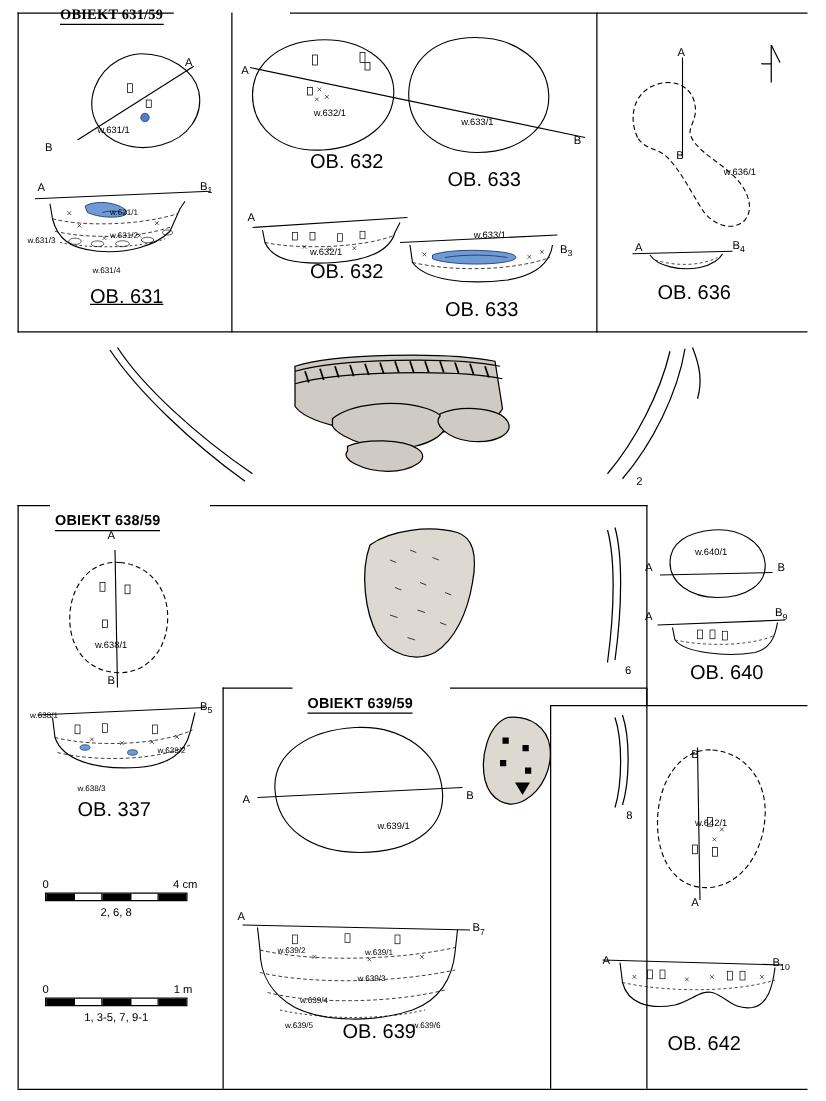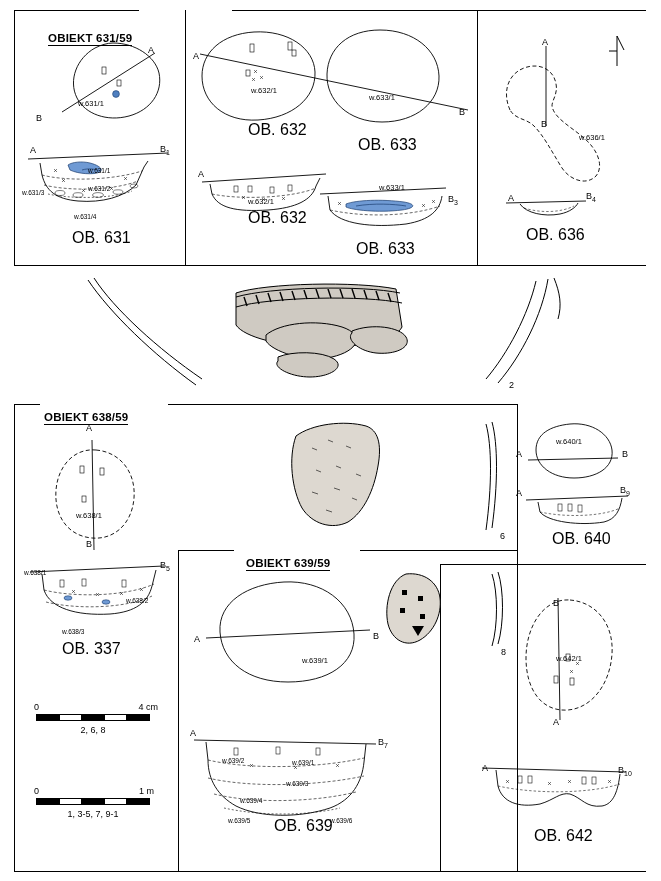--- a/index.html
+++ b/index.html
@@ -77,21 +77,21 @@
 <body>
 
 <div id="page">
 
   <div class="frame" style="left:14px; top:10px; width:632px; height:256px; border-top:none; border-right:none;"></div>
   <div class="hline" style="left:14px; top:10px; width:125px;"></div>
   <div class="hline" style="left:232px; top:10px; width:414px;"></div>
   <div class="vline" style="left:185px; top:10px; height:256px;"></div>
   <div class="vline" style="left:477px; top:10px; height:256px;"></div>
 
-  <div class="title" style="left:48px; top:32px;">
+  <div class="title" style="left:48px; top:6px;font-family:Liberation Serif, serif;">
     <span class="und">OBIEKT 631/59</span>
   </div>
 
   <svg style="left:55px; top:40px;" width="115" height="85" viewBox="0 0 115 85">
     <path d="M58,3 C80,3 100,16 104,33 C108,52 96,70 74,76 C52,82 30,74 22,58 C13,40 22,18 40,8 C46,5 52,3 58,3 Z" fill="none" stroke="#000" stroke-width="0.9"></path>
     <line x1="7" y1="72" x2="100" y2="13" stroke="#000" stroke-width="0.9"></line>
   </svg>
   <div class="lbl" style="left:148px; top:46px;">A</div>
   <div class="lbl" style="left:36px; top:114px;">B</div>
   <div class="lbl sm" style="left:78px; top:100px;">w.631/1</div>
@@ -125,21 +125,21 @@
     </g>
   </svg>
   <div class="lbl" style="left:30px; top:146px;">A</div>
   <div class="lbl" style="left:160px; top:145px;">
     <span>B</span><span class="sub">1</span>
   </div>
   <div class="lbl xs" style="left:88px; top:168px;">w.631/1</div>
   <div class="lbl xs" style="left:88px; top:186px;">w.631/2</div>
   <div class="lbl xs" style="left:22px; top:190px;">w.631/3</div>
   <div class="lbl xs" style="left:74px; top:214px;">w.631/4</div>
-  <div class="lbl ob" style="left:72px; top:230px;">OB. 631</div>
+  <div class="lbl ob" style="left:72px; top:230px;text-decoration:underline;">OB. 631</div>
 
   <svg style="left:196px; top:28px;" width="276" height="105" viewBox="0 0 276 105">
     <path d="M58,4 C92,2 118,20 119,44 C120,70 96,90 62,92 C28,94 6,74 6,48 C6,24 26,6 58,4 Z" fill="none" stroke="#000" stroke-width="0.9"></path>
     <path d="M184,2 C218,2 242,22 243,48 C244,74 220,94 186,94 C152,94 130,72 131,46 C132,20 152,2 184,2 Z" fill="none" stroke="#000" stroke-width="0.9"></path>
     <line x1="4" y1="26" x2="272" y2="82" stroke="#000" stroke-width="0.9"></line>
     <g fill="none" stroke="#000" stroke-width="0.6">
       <rect x="54" y="16" width="4" height="8"></rect>
       <rect x="92" y="14" width="4" height="8"></rect>
       <rect x="96" y="22" width="4" height="6"></rect>
       <rect x="50" y="42" width="4" height="6"></rect>

